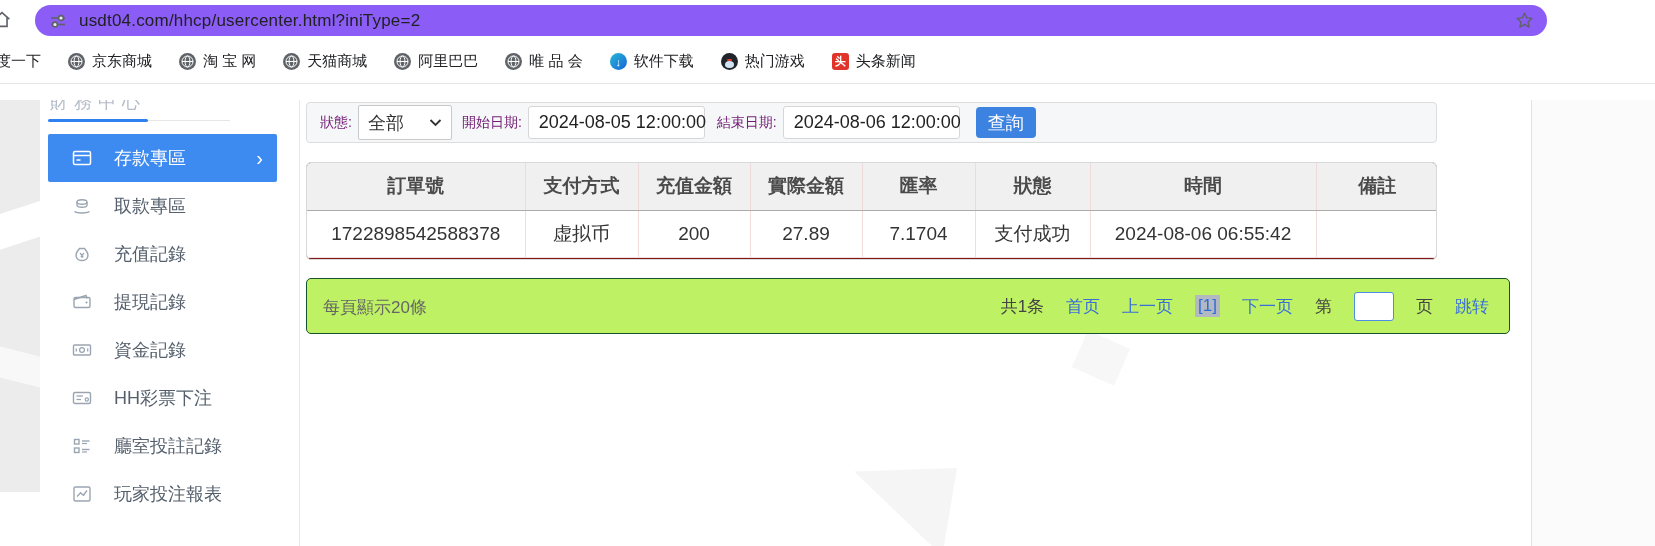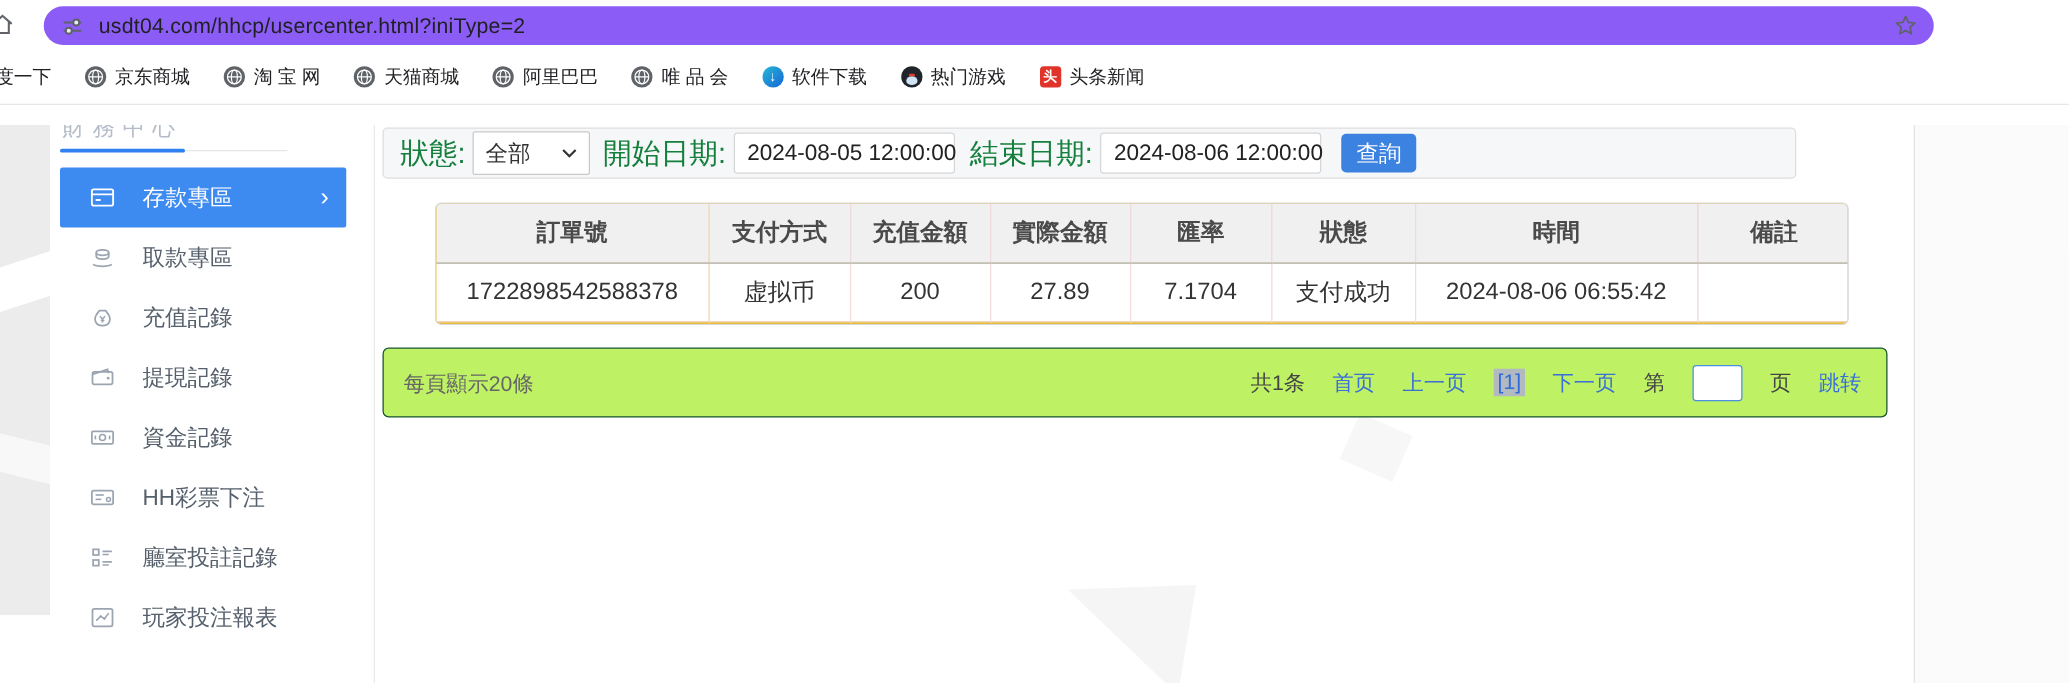--- a/index.html
+++ b/index.html
@@ -57,34 +57,34 @@
     color:#55606c; font-size:18px; cursor:pointer; }
   .sb-item .ic { width:20px; height:20px; margin-left:24px; margin-right:22px; flex:0 0 auto; }
   .sb-item.active { background:#3d8af0; color:#fff; border-radius:2px; }
   .sb-item.active .chev { margin-left:auto; margin-right:14px; font-size:20px; color:#fff; }
   .sb-foot-clip { position:absolute; left:12px; top:448px; width:180px; height:14px; overflow:hidden;text-align:center; }
   .sb-foot-clip span { font-size:19px; color:#c2c9d2; letter-spacing:4px; }
 
   
   .filter-bar { position:absolute; left:306px; top:2px; width:1131px; height:41px; background:#f6f7f8;
     border:1px solid #ddd; border-radius:4px; display:flex; align-items:center; padding-left:13px; }
-  .f-label { font-size:23px; color:#15803d; margin-right:6px; white-space:nowrap; }
+  .f-label { font-size:14px; color:#701a75; margin-right:6px; white-space:nowrap; }
   .f-select { width:94px; height:35px; font-size:18px; color:#333; background:#fff;
     border:1px solid #c9c9c9; border-radius:2px; display:flex; align-items:center; padding:0 9px;
     margin-right:10px; cursor:pointer; }
   .f-select .caret { margin-left:auto; }
   .f-input { width:177px; height:33px; font-size:18px; color:#222; background:#fff;
     border:1px solid #d6d6d6; border-radius:3px; display:flex; align-items:center; padding:0 10px;
     margin-right:12px; white-space:nowrap; }
   .f-btn { width:60px; height:31px; background:#3c82e0; color:#fff; font-size:18px; border:none;
     border-radius:4px; margin-left:4px; cursor:pointer; font-family:inherit; }
 
   
-  .table-wrap { position:absolute; left:306px; top:62px; width:1131px; height:98px; background:#eab308;
-    border:1px solid #d9d9d9; border-radius:5px; overflow:hidden;margin-left:42px; }
+  .table-wrap { position:absolute; left:306px; top:62px; width:1131px; height:98px; background:#7f1d1d;
+    border:1px solid #d9d9d9; border-radius:5px; overflow:hidden; }
   table { width:100%; border-collapse:collapse; table-layout:fixed; }
   th { height:47px; background:#f0f0f0; font-size:19px; font-weight:bold; color:#4a4a4a;
     border-right:1px solid #eedada; border-bottom:1px solid #ababab; text-align:center; }
   th:last-child { border-right:none; }
   td { height:47px; font-size:19px; color:#333; text-align:center; background:#fff;
     border-right:1px solid #f2dcdc; border-bottom:1px solid #f2dcdc; }
   td:last-child { border-right:none; }
 
   
   .pager { position:absolute; left:306px; top:178px; width:1204px; height:56px; background:#bef264;

